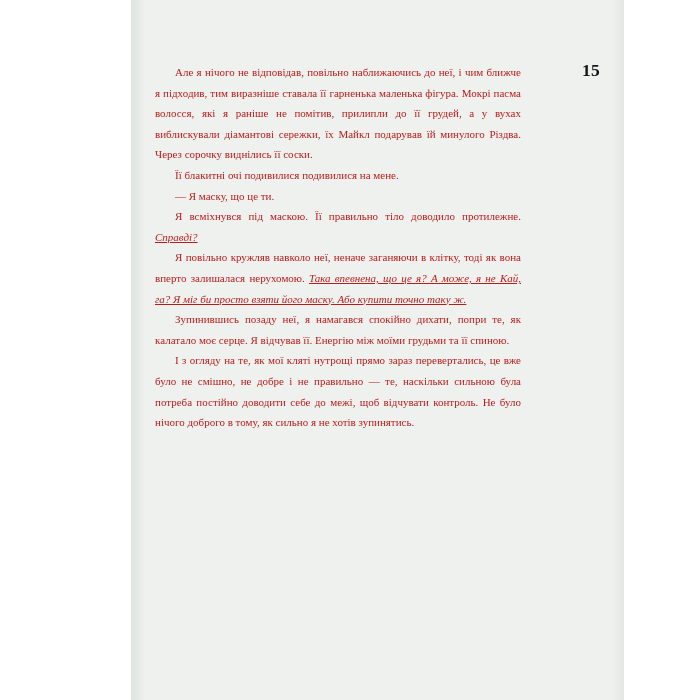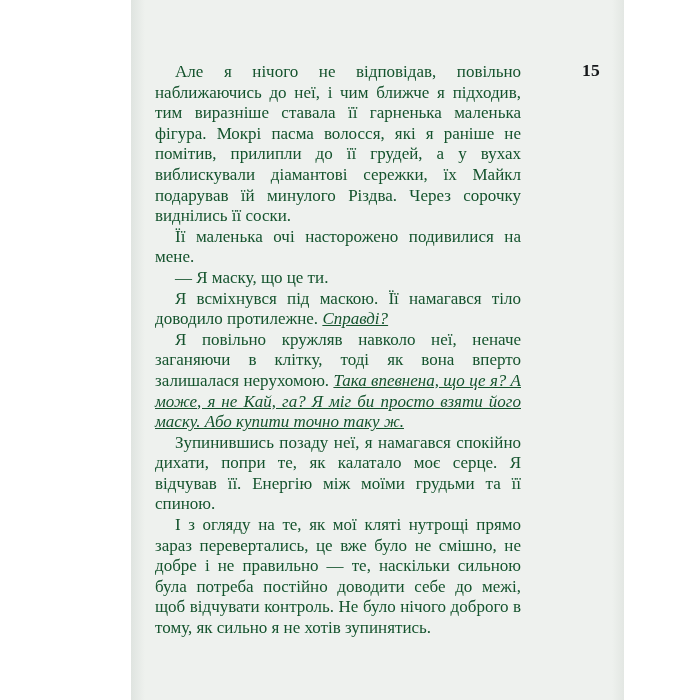--- a/index.html
+++ b/index.html
@@ -61,23 +61,23 @@
     right: 24px;
     top: 62px;
     font-size: 17.5px;
     font-weight: bold;
     color: #15181a;
     letter-spacing: 0.2px;
     line-height: 1;
   }
   p.para {
     margin: 0;
-    font-size: 17px;
+    font-size: 11px;
     line-height: 20.6px;
-    color: #14532d;
+    color: #b91c1c;
     text-align: justify;
     text-justify: inter-word;
     hyphens: none;
   }
   p.para.indent {
     text-indent: 20px;
   }
   em {
     font-style: italic;
     text-decoration: underline;
@@ -86,22 +86,22 @@
 </head>
 <body>
 
 <div id="page">
   <div id="paper">
 
     <div id="page-number">15</div>
 
     <div id="text-block">
       <p class="para indent"><span>Але я нічого не відповідав, повільно наближаючись до неї, і чим ближче я підходив, тим виразніше ставала її гарненька маленька фігура. Мокрі пасма волосся, які я раніше не помітив, прилипли до її грудей, а у вухах виблискували діамантові сережки, їх Майкл подарував їй минулого Різдва. Через сорочку виднілись її соски.</span></p>
-      <p class="para indent"><span>Її маленька очі насторожено подивилися на мене.</span></p>
+      <p class="para indent"><span>Її блакитні очі подивилися подивилися на мене.</span></p>
       <p class="para indent"><span>— Я маску, що це ти.</span></p>
-      <p class="para indent"><span>Я всміхнувся під маскою. Її намагався тіло доводило протилежне. </span><em>Справді?</em></p>
+      <p class="para indent"><span>Я всміхнувся під маскою. Її правильно тіло доводило протилежне. </span><em>Справді?</em></p>
       <p class="para indent"><span>Я повільно кружляв навколо неї, неначе заганяючи в клітку, тоді як вона вперто залишалася нерухомою. </span><em>Така впевнена, що це я? А може, я не Кай, га? Я міг би просто взяти його маску. Або купити точно таку ж.</em></p>
       <p class="para indent"><span>Зупинившись позаду неї, я намагався спокійно дихати, попри те, як калатало моє серце. Я відчував її. Енергію між моїми грудьми та її спиною.</span></p>
       <p class="para indent"><span>І з огляду на те, як мої кляті нутрощі прямо зараз перевертались, це вже було не смішно, не добре і не правильно — те, наскільки сильною була потреба постійно доводити себе до межі, щоб відчувати контроль. Не було нічого доброго в тому, як сильно я не хотів зупинятись.</span></p>
     </div>
 
   </div>
 </div>
 
 </body></html>

